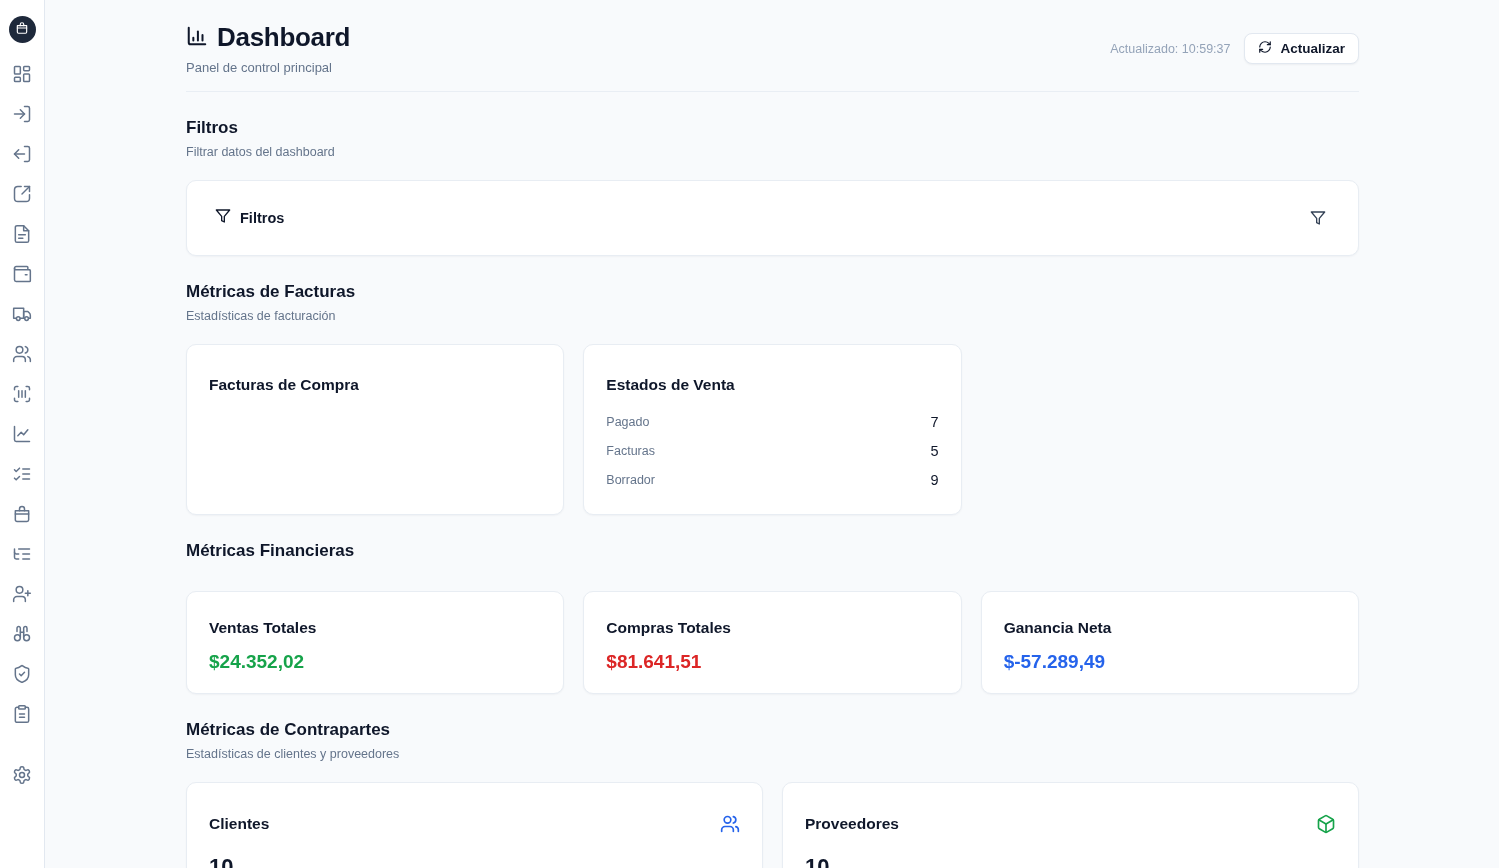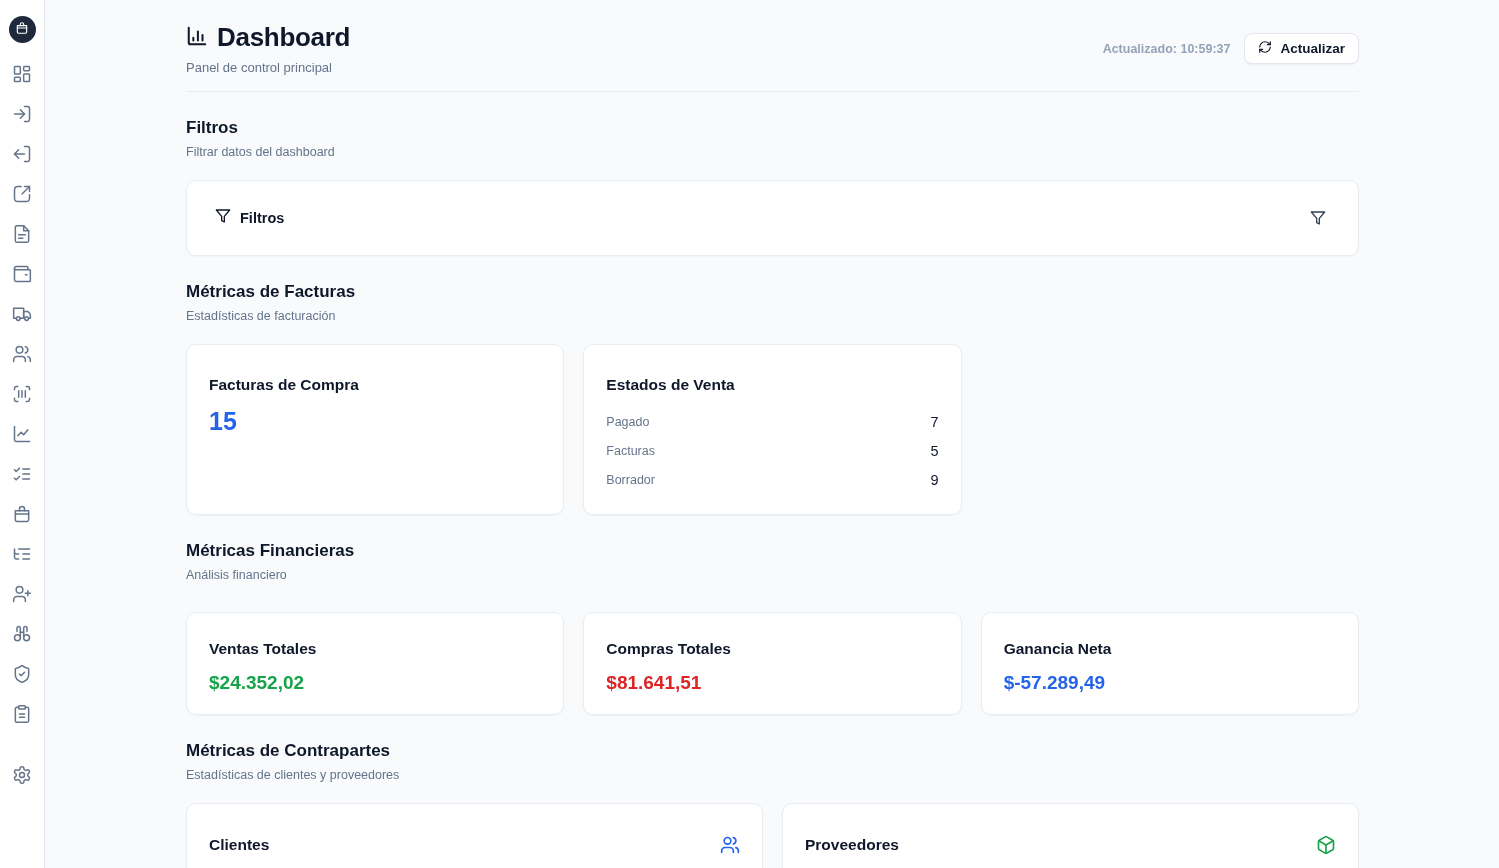--- a/index.html
+++ b/index.html
@@ -39,21 +39,21 @@
   .header-row {
     display: flex; justify-content: space-between; align-items: center;
     padding: 22px 0 16px 0; border-bottom: 1px solid #e9eef4;
   }
   .title-wrap { display: flex; flex-direction: column; gap: 7px; }
   .title-line { display: flex; align-items: center; gap: 9px; }
   .title-line svg { width: 22px; height: 22px; color: #0f172a; }
   h1 { font-size: 26px; font-weight: 700; letter-spacing: -0.3px; }
   .subtitle { font-size: 13px; color: #64748b; }
   .header-right { display: flex; align-items: center; gap: 14px; }
-  .updated-text { font-size: 12.5px; color: #94a3b8; font-weight: bold; }
+  .updated-text { font-size: 12.5px; color: #94a3b8; }
   .refresh-btn {
     display: flex; align-items: center; gap: 8px;
     background: #ffffff; border: 1px solid #e2e8f0; border-radius: 8px;
     padding: 6px 13px; font-size: 13.5px; font-weight: 600; color: #0f172a;
     cursor: pointer; box-shadow: 0 1px 2px rgba(15,23,42,0.05);
     font-family: "Liberation Sans", sans-serif;
     text-align: right;
   }
   .refresh-btn svg { width: 14px; height: 14px; }
   
@@ -301,21 +301,20 @@
       </button>
     </div>
   </section>
 
   <section class="section">
     <div class="section-heading">Métricas de Facturas</div>
     <div class="section-sub">Estadísticas de facturación</div>
     <div class="grid-3">
       <div class="card metric-card">
         <div class="card-title">Facturas de Compra</div>
-        <div class="metric-value" style="color: rgb(37, 99, 235);">15</div>
       </div>
       <div class="card metric-card">
         <div class="card-title">Estados de Venta</div>
         <div class="status-rows">
           <div class="status-row">
             <span class="status-label">Pagado</span>
             <span class="status-value">7</span>
           </div>
           <div class="status-row">
             <span class="status-label">Facturas</span>
@@ -325,21 +324,20 @@
             <span class="status-label">Borrador</span>
             <span class="status-value">9</span>
           </div>
         </div>
       </div>
     </div>
   </section>
 
   <section class="section">
     <div class="section-heading">Métricas Financieras</div>
-    <div class="section-sub">Análisis financiero</div>
     <div class="grid-3">
       <div class="card finance-card">
         <div class="card-title">Ventas Totales</div>
         <div class="money-value" style="color: rgb(22, 163, 74);">$24.352,02</div>
       </div>
       <div class="card finance-card">
         <div class="card-title">Compras Totales</div>
         <div class="money-value" style="color: rgb(220, 38, 38);">$81.641,51</div>
       </div>
       <div class="card finance-card">

